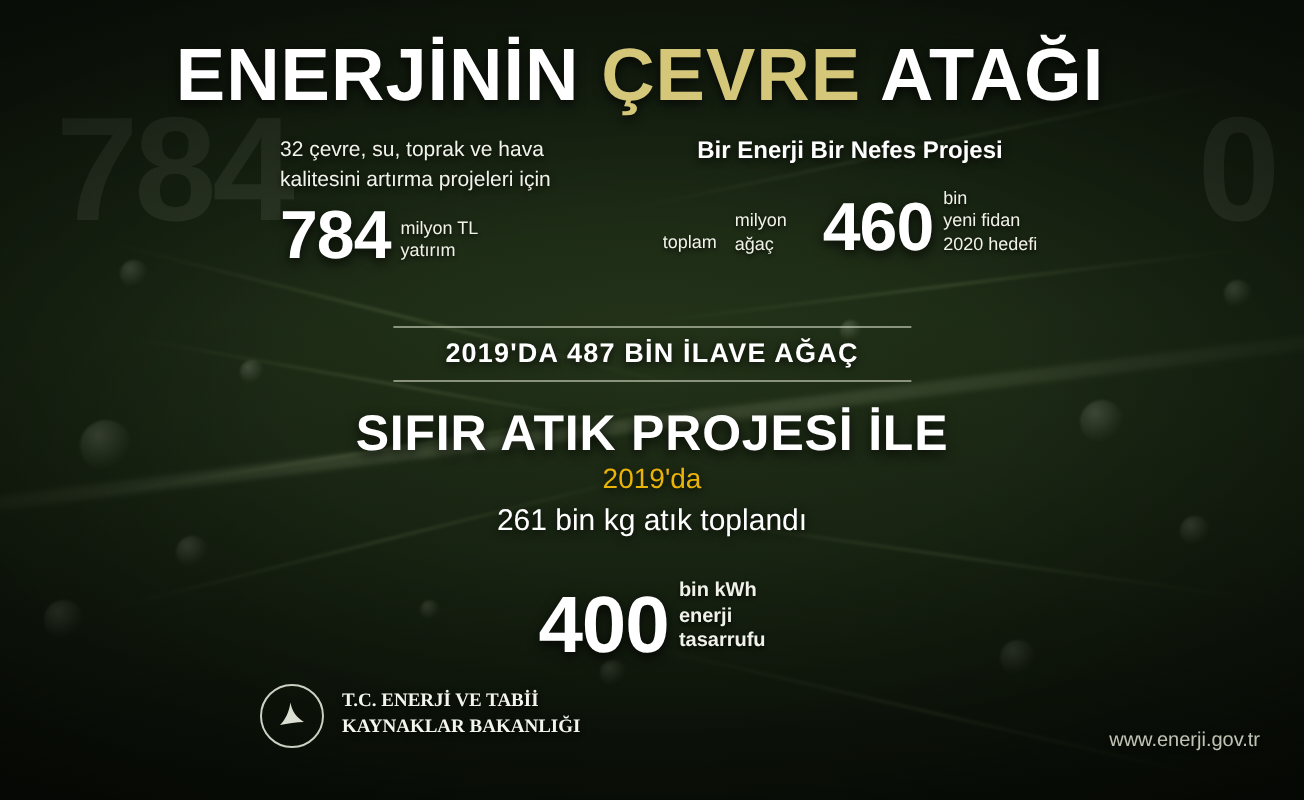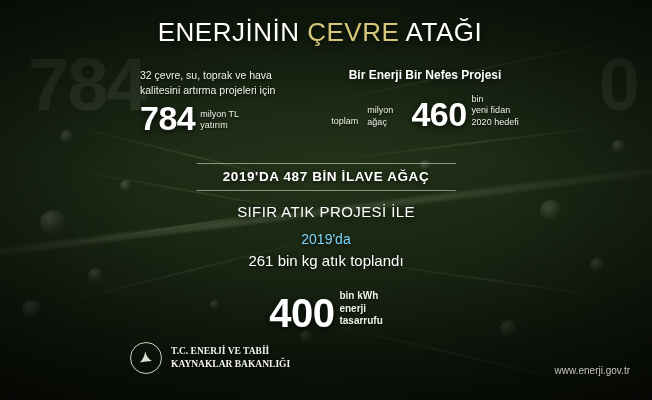--- a/index.html
+++ b/index.html
@@ -86,22 +86,22 @@
     height: 400px;
     color: #ffffff;
     text-align: center;
   }
 
   .headline {
     position: absolute;
     top: 17px;
     left: 0;
     right: 12px;
-    font-size: 26px;
-    font-weight: 400;
+    font-size: 37px;
+    font-weight: 700;
     letter-spacing: 0.5px;
     text-shadow: 0 2px 6px rgba(0,0,0,0.75);
     white-space: nowrap;
   }
   .headline .hl-1 { color: #ffffff; }
   .headline .hl-2 { color: #d4c77a; }
   .headline .hl-3 { color: #ffffff; }
 
   
   .block-left {
@@ -190,32 +190,32 @@
     color: #ffffff;
     text-shadow: 0 1px 4px rgba(0,0,0,0.8);
     white-space: nowrap;
   }
 
   
   .mid-title {
     position: absolute;
     top: 203px;
     left: 0; right: 0;
-    font-size: 15px;
-    font-weight: 400;
+    font-size: 25px;
+    font-weight: 700;
     letter-spacing: 0.4px;
     color: #ffffff;
     text-shadow: 0 2px 6px rgba(0,0,0,0.8);
   }
   .mid-year {
     position: absolute;
     top: 231px;
     left: 0; right: 0;
     font-size: 14px;
-    color: #7dd3fc;
+    color: #eab308;
     text-shadow: 0 1px 4px rgba(0,0,0,0.8);
   }
   .mid-line {
     position: absolute;
     top: 252px;
     left: 0; right: 0;
     font-size: 15px;
     color: #ffffff;
     text-shadow: 0 1px 4px rgba(0,0,0,0.8);
   }

